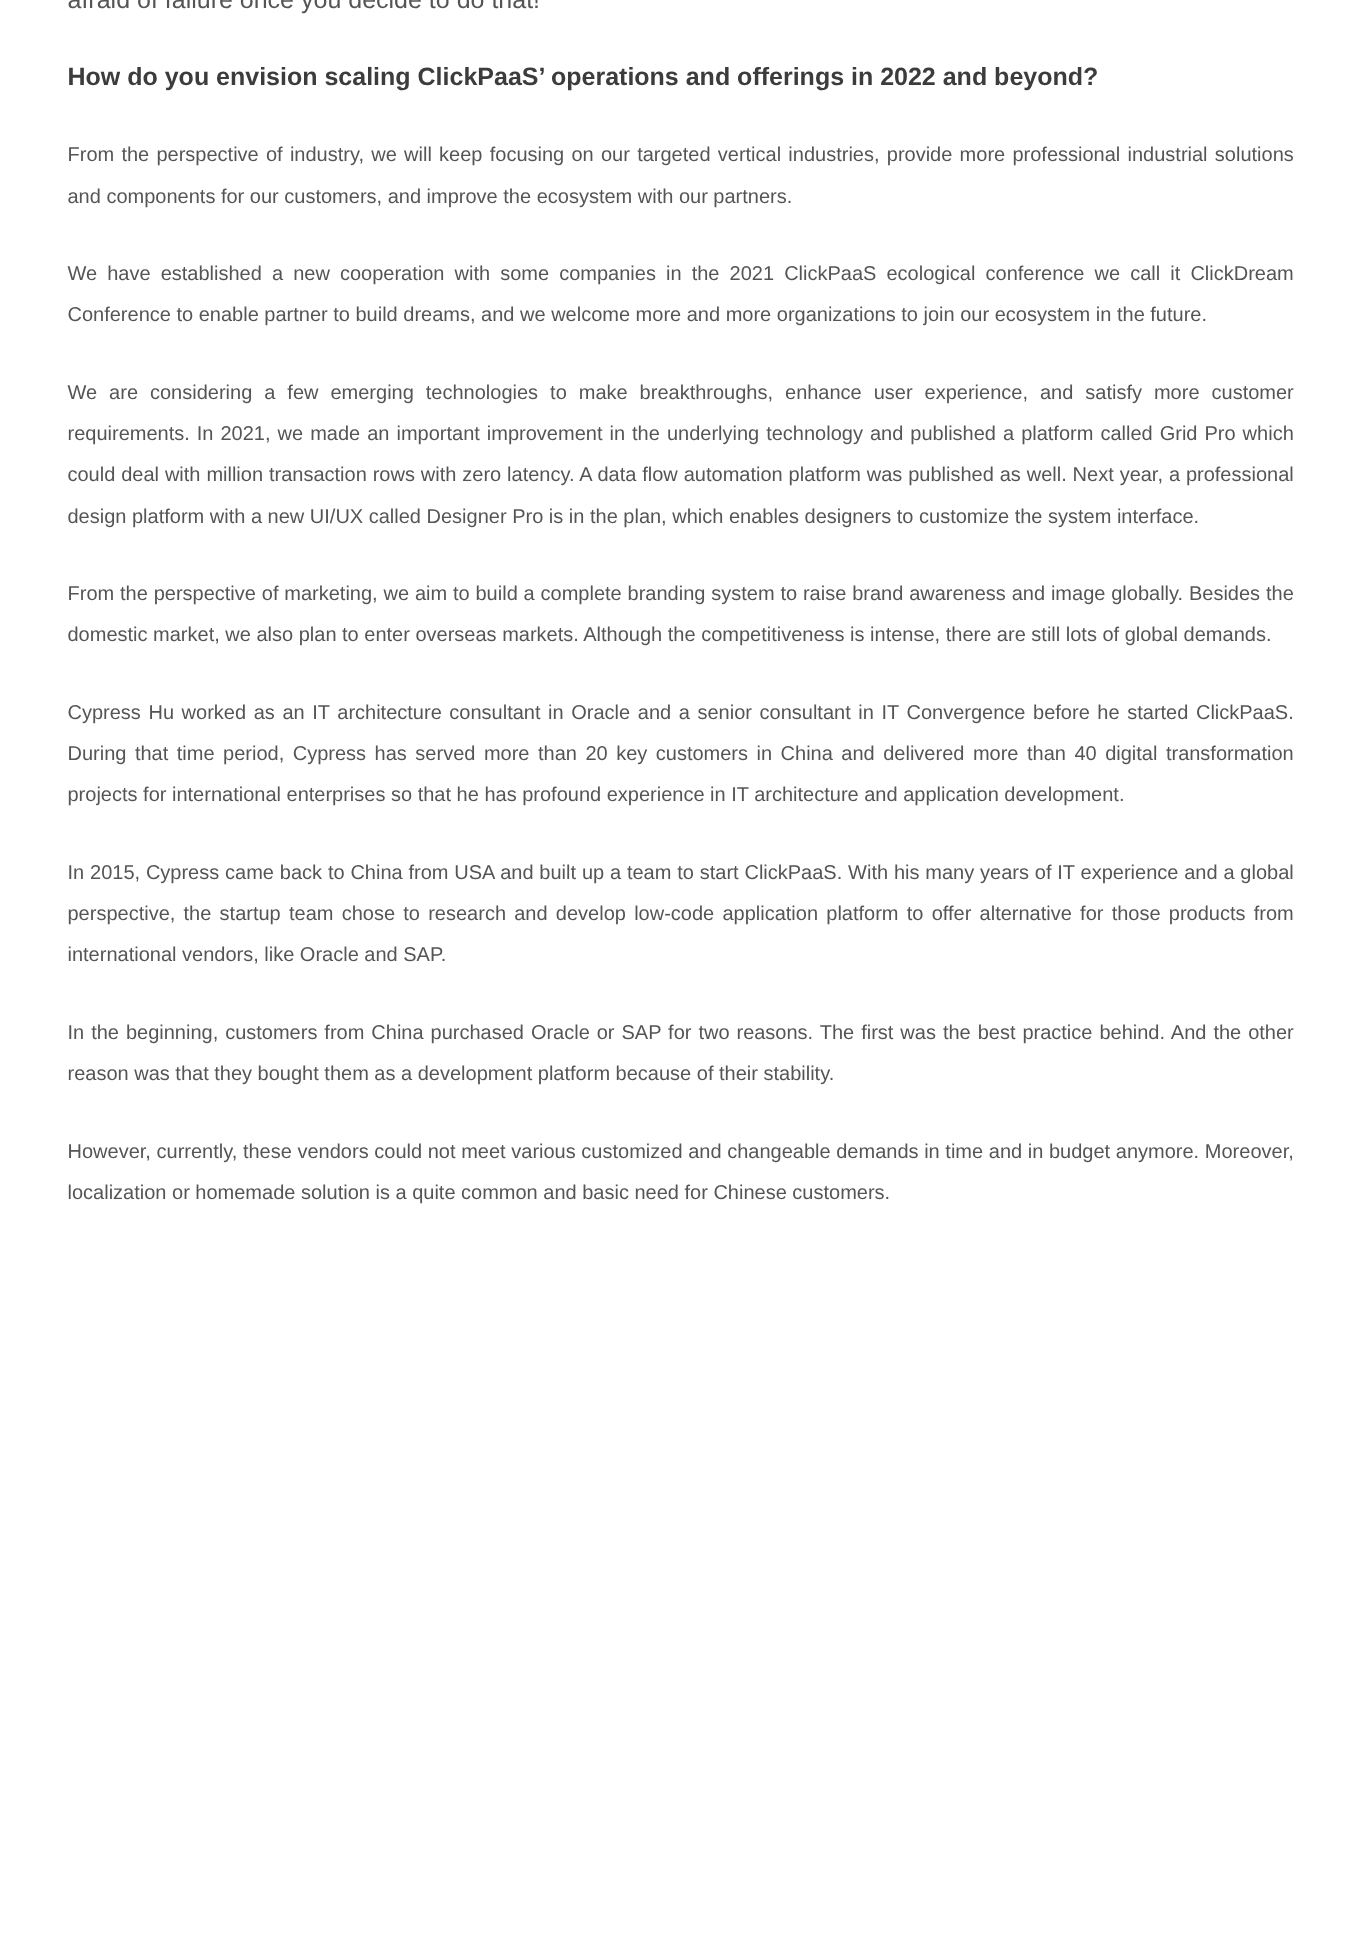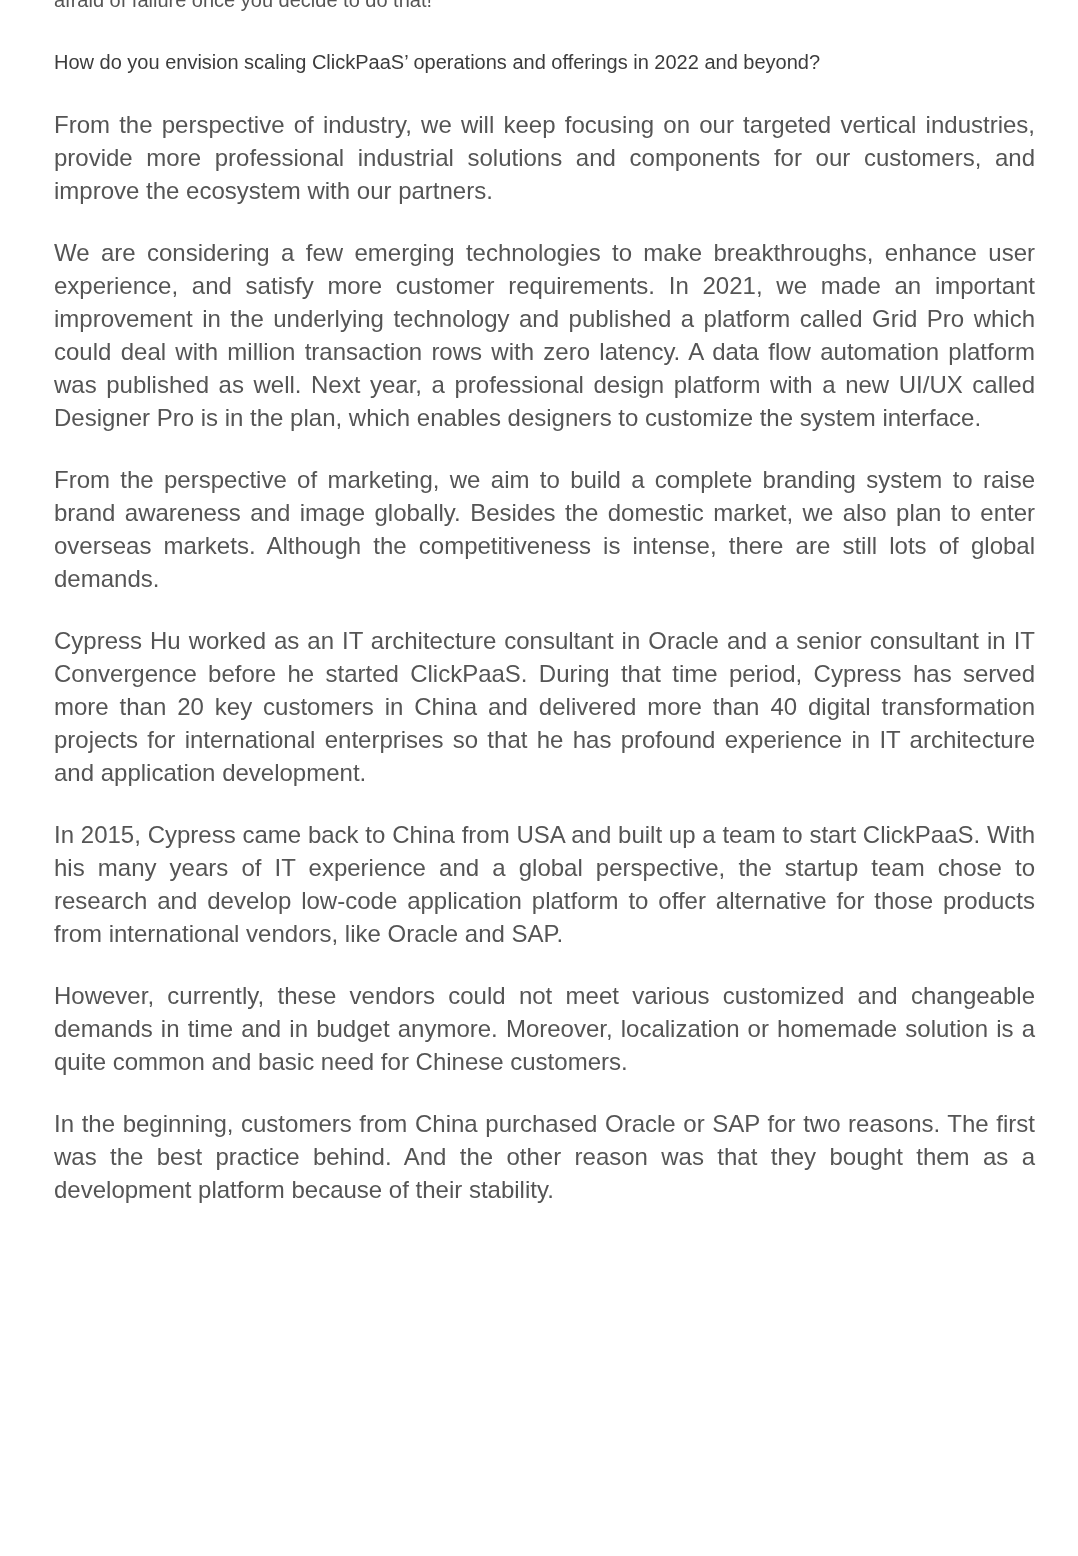--- a/index.html
+++ b/index.html
@@ -23,50 +23,51 @@
     margin: 0 0 29px 0;
     font-size: 20px;
     line-height: 33px;
     color: #555555;
     text-align: left;
   }
   .heading {
     margin: 29px 0;
     font-size: 20px;
     line-height: 33px;
-    font-weight: normal;
+    font-weight: bold;
     color: #3c3c3c;
     text-align: left;
   }
   .para {
     margin: 29px 0;
-    font-size: 24px;
+    font-size: 16px;
     line-height: 33px;
     color: #555555;
     text-align: justify;
   }
 </style>
 </head>
 <body>
 
 <div class="page">
   <p class="fragment">afraid of failure once you decide to do that!</p>
 
   <p class="heading">How do you envision scaling ClickPaaS’ operations and offerings in 2022 and beyond?</p>
 
   <p class="para">From the perspective of industry, we will keep focusing on our targeted vertical industries, provide more professional industrial solutions and components for our customers, and improve the ecosystem with our partners.</p>
 
+  <p class="para">We have established a new cooperation with some companies in the 2021 ClickPaaS ecological conference we call it ClickDream Conference to enable partner to build dreams, and we welcome more and more organizations to join our ecosystem in the future.</p>
 
   <p class="para">We are considering a few emerging technologies to make breakthroughs, enhance user experience, and satisfy more customer requirements. In 2021, we made an important improvement in the underlying technology and published a platform called Grid Pro which could deal with million transaction rows with zero latency. A data flow automation platform was published as well. Next year, a professional design platform with a new UI/UX called Designer Pro is in the plan, which enables designers to customize the system interface.</p>
 
   <p class="para">From the perspective of marketing, we aim to build a complete branding system to raise brand awareness and image globally. Besides the domestic market, we also plan to enter overseas markets. Although the competitiveness is intense, there are still lots of global demands.</p>
 
 
   <p class="para">Cypress Hu worked as an IT architecture consultant in Oracle and a senior consultant in IT Convergence before he started ClickPaaS. During that time period, Cypress has served more than 20 key customers in China and delivered more than 40 digital transformation projects for international enterprises so that he has profound experience in IT architecture and application development.</p>
 
   <p class="para">In 2015, Cypress came back to China from USA and built up a team to start ClickPaaS. With his many years of IT experience and a global perspective, the startup team chose to research and develop low-code application platform to offer alternative for those products from international vendors, like Oracle and SAP.</p>
 
+  <p class="para">In the beginning, customers from China purchased Oracle or SAP for two reasons. The first was the best practice behind. And the other reason was that they bought them as a development platform because of their stability.</p>
+
   <p class="para">However, currently, these vendors could not meet various customized and changeable demands in time and in budget anymore. Moreover, localization or homemade solution is a quite common and basic need for Chinese customers.</p>
-
-  <p class="para">In the beginning, customers from China purchased Oracle or SAP for two reasons. The first was the best practice behind. And the other reason was that they bought them as a development platform because of their stability.</p>
 
 
 </div>
 
 </body></html>

